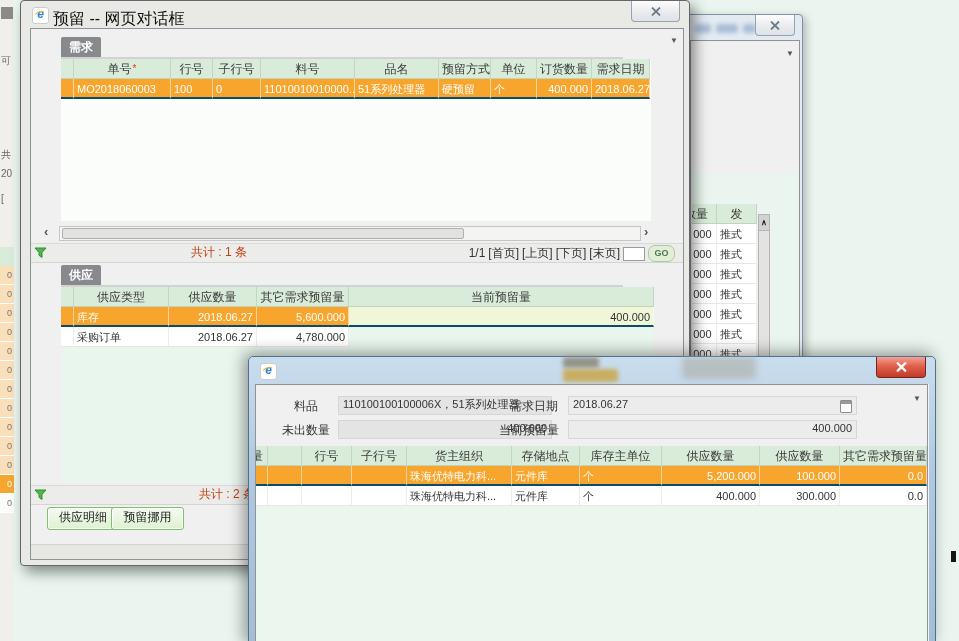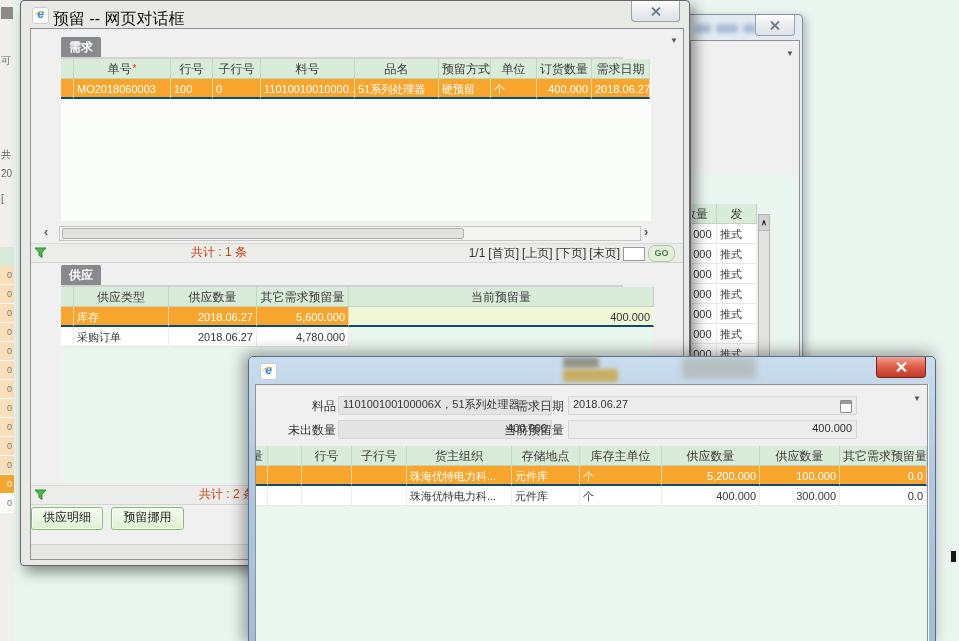--- a/index.html
+++ b/index.html
@@ -66,21 +66,21 @@
   .green-btn{position:absolute;height:21px;line-height:19px;text-align:center;font-size:12px;color:#222;
        background:linear-gradient(#f4fbef,#dff0d3);border:1px solid #7fbf6f;border-radius:3px;
        box-shadow:inset 0 0 0 1px rgba(255,255,255,0.7);cursor:pointer;}
 
   
   .hsb-track{position:absolute;height:13px;background:#f4f4f3;border:1px solid #c6c6c6;}
   .hsb-thumb{position:absolute;top:1px;height:9px;background:#e2e2e0;border:1px solid #b0b0b0;border-radius:2px;}
   .sb-arrow{position:absolute;font-size:13px;font-weight:bold;color:#555;line-height:13px;cursor:pointer;}
 
   
-  .fld-label{position:absolute;font-size:12px;color:#333;text-align:right;white-space:nowrap;}
+  .fld-label{position:absolute;font-size:12px;color:#333;text-align:center;white-space:nowrap;}
   .fld{position:absolute;height:17px;background:#e4e4e4;border:1px solid #d6d6d6;font-size:11px;
        line-height:15px;padding:0 4px;color:#333;white-space:nowrap;overflow:hidden;}
   .fld.right{text-align:right;}
   .cal-icon{position:absolute;right:4px;top:3px;width:10px;height:11px;border:1px solid #8d8d8d;
        background:linear-gradient(#9a9a9a 0 3px,#fdfdfd 3px);border-radius:1px;}
 
   .blur-blob{position:absolute;filter:blur(2px);border-radius:3px;}
 </style>
 </head>
 <body>
@@ -287,21 +287,21 @@
 
       <div class="grid-footer" style="top:456px;">
         <span class="abs" style="left:3px;top:3px;">
           <svg width="13" height="12">
               <path d="M1,1 h11 l-4,4.5 v5 l-3,-2.2 v-2.8 z" fill="#4db848" stroke="#2f8f2f" stroke-width="1"></path>
             </svg>
         </span>
         <span class="total-label" style="left:168px;">共计 : 2 条</span>
       </div>
 
-      <div class="green-btn" style="left:0px;top:478px;width:70px;">供应明细</div>
+      <div class="green-btn" style="left:16px;top:478px;width:70px;">供应明细</div>
       <div class="green-btn" style="left:80px;top:478px;width:71px;">预留挪用</div>
 
       <div class="abs" style="left:0;top:515px;width:652px;height:15px;background:#e6e6e3;border-top:1px solid #d2d2d0;"></div>
     </div>
   </div>
 
   <div class="dlg" style="left:248px;top:356px;width:688px;height:290px;border-radius:5px 5px 0 0;border:1px solid #507192;background:linear-gradient(#cadded,#b0c9e0 40%,#a3bdd6);z-index:4;box-shadow:-4px -3px 16px rgba(0,0,0,0.4);">
     <div class="titlebar">
       <span class="ie-icon">e</span>
     </div>

